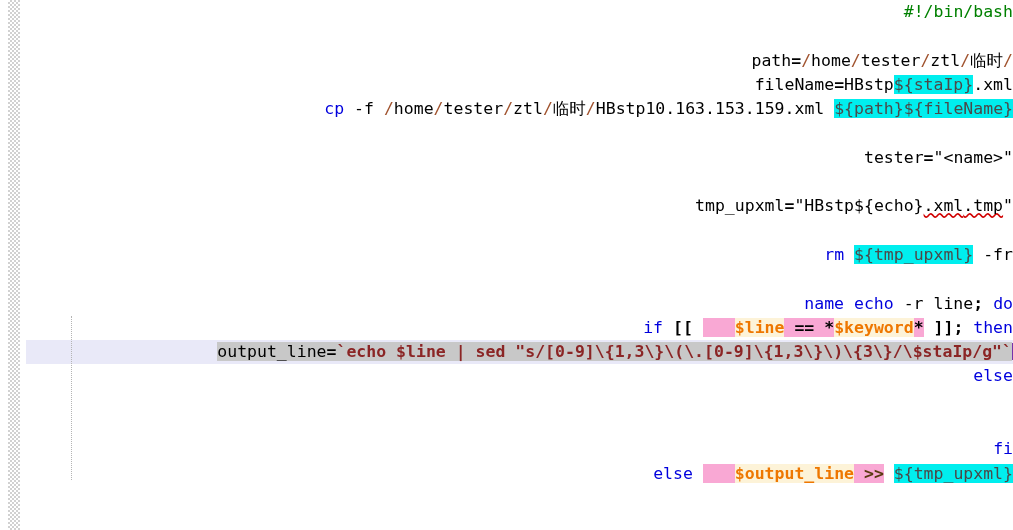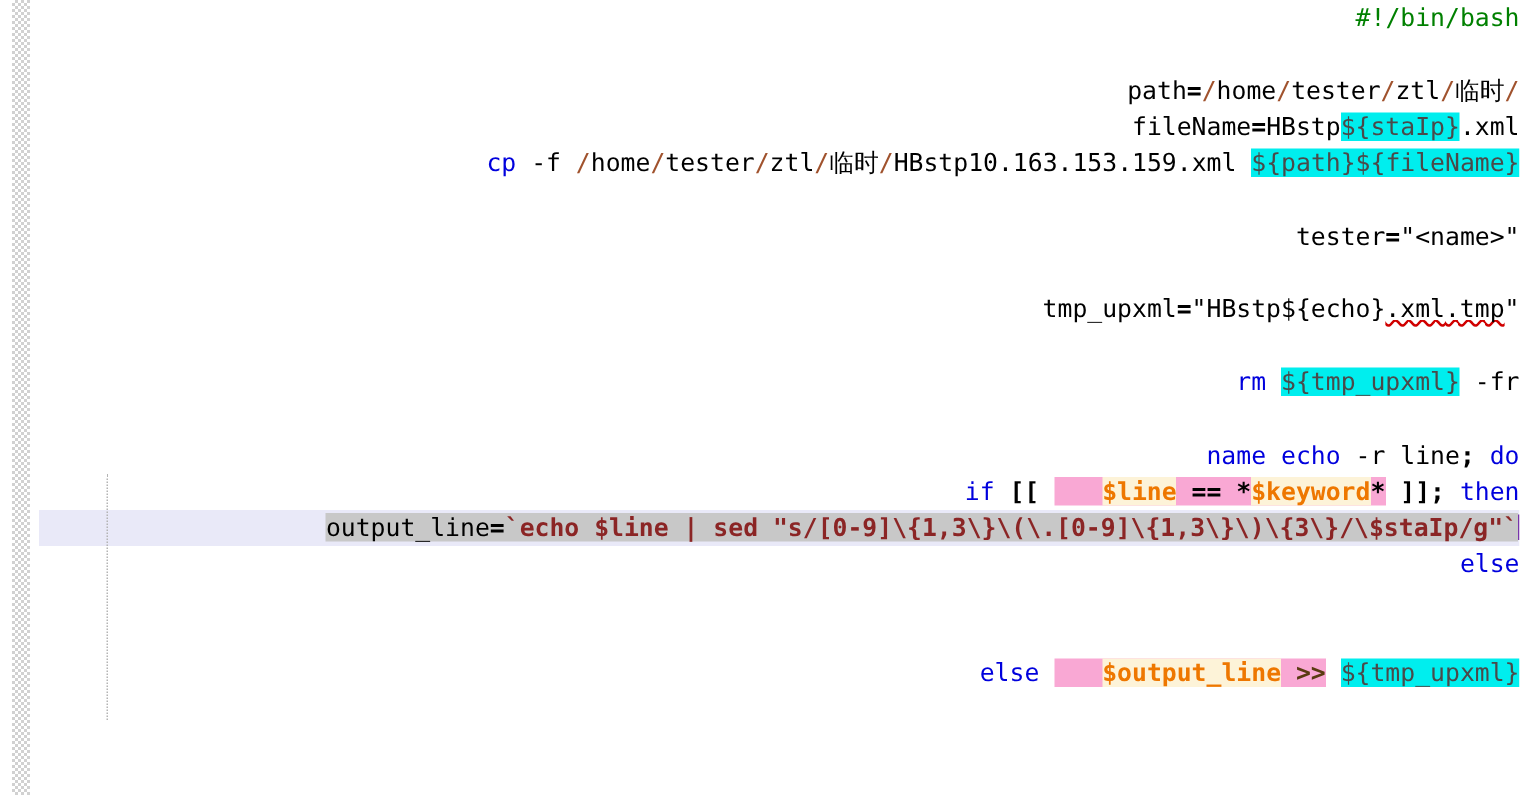--- a/index.html
+++ b/index.html
@@ -172,17 +172,18 @@
 
     <div class="line current"><span class="plain">        </span><span class="sel"><span class="plain">output_line</span><span class="op">=</span><span class="cmd">`echo $line | sed "s/[0-9]\{1,3\}\(\.[0-9]\{1,3\}\)\{3\}/\$staIp/g"`</span></span><span class="caret"></span></div>
 
     <div class="line"><span class="plain">    </span><span class="kw">else</span></div>
 
     <div class="line"></div>
 
 
     <div class="line"></div>
 
+    <div class="line"><span class="plain">    </span><span class="kw">fi</span></div>
 
     <div class="line"><span class="plain">    </span><span class="kw">else</span><span class="plain"> </span><span class="varhl"><span class="var">$output_line</span><span class="redir"> </span><span class="redir">&gt;&gt;</span></span><span class="plain"> </span><span class="cyan">${tmp_upxml}</span></div>
 
   </div>
 </div>
 
 </body></html>

